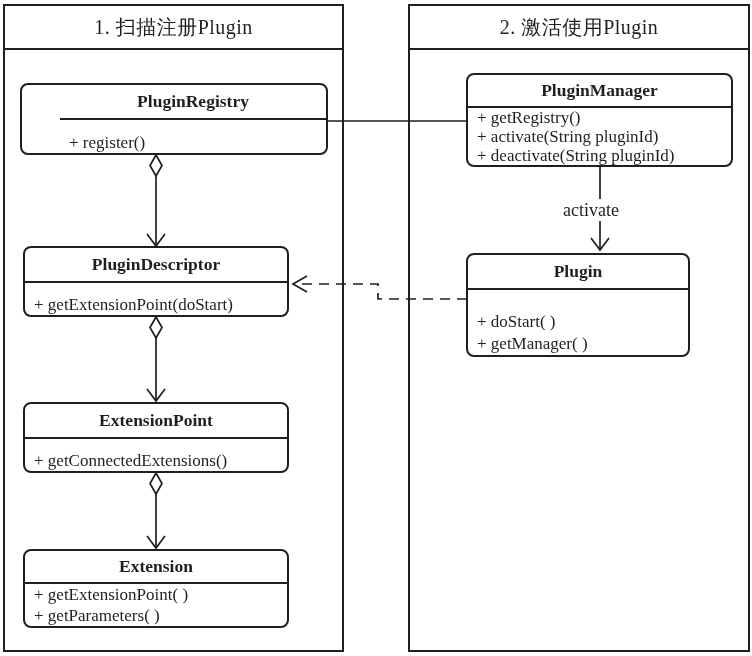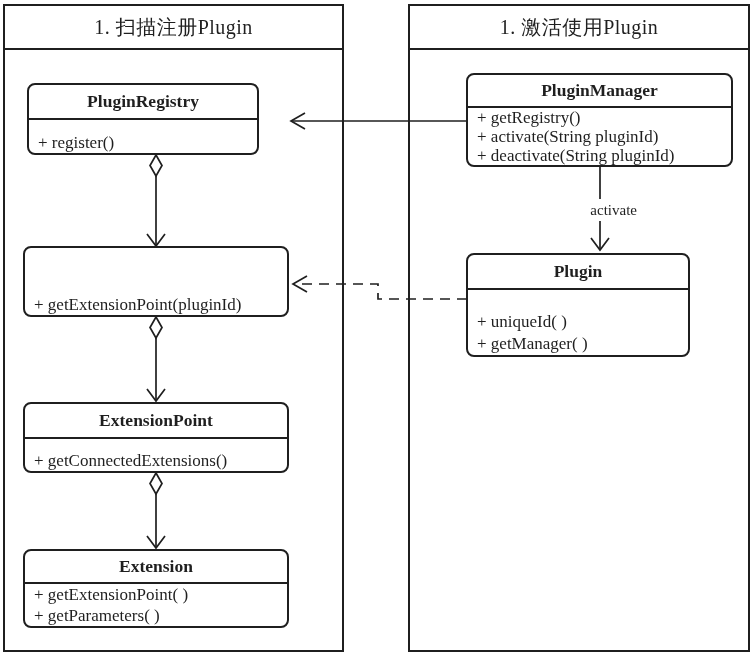--- a/index.html
+++ b/index.html
@@ -31,33 +31,33 @@
   .class-methods {
     flex:1; display:flex; flex-direction:column; justify-content:flex-end;
     padding-left:9px; font-size:17px;
   }
   .method { line-height:20px; white-space:nowrap; }
   .lh19 .method { line-height:19px; }
   .lh21 .method { line-height:21px; }
   .lh22 .method { line-height:22px; }
   .edge-label {
     position:absolute; z-index:3; background:var(--bg);
-    font-size:15px; text-align:right;
+    font-size:18px; text-align:left;
   }
 </style>
 </head>
 <body>
 
 <div class="canvas">
 
   <div class="panel" style="left:3px; top:4px; width:341px; height:648px;">
     <div class="panel-title">1. 扫描注册Plugin</div>
   </div>
   <div class="panel" style="left:408px; top:4px; width:342px; height:648px;">
-    <div class="panel-title">1. 激活使用Plugin</div>
+    <div class="panel-title">2. 激活使用Plugin</div>
   </div>
 
   <svg class="connectors" width="752" height="656" viewBox="0 0 752 656" fill="none" stroke="currentColor" stroke-width="1.7">
 
     <g>
       <polygon points="156,155 162,165.5 156,176 150,165.5" fill="#ffffff"></polygon>
       <line x1="156" y1="176" x2="156" y2="245"></line>
       <polyline points="147,234 156,246 165,234"></polyline>
     </g>
 
@@ -82,30 +82,31 @@
       <line x1="600" y1="167" x2="600" y2="249"></line>
       <polyline points="591,238 600,250 609,238"></polyline>
     </g>
 
     <g>
       <path d="M467,299 L378,299 L378,284 L294,284" stroke-dasharray="10,7"></path>
       <polyline points="307,276 293,284 307,292"></polyline>
     </g>
   </svg>
 
-  <div class="class-box" style="left:27px; top:83px; width:232px; height:72px;">
+  <div class="class-box" style="left:20px; top:83px; width:308px; height:72px;padding-left:38px;">
     <div class="class-title">PluginRegistry</div>
     <div class="class-methods">
       <div class="method">+ register()</div>
     </div>
   </div>
 
   <div class="class-box" style="left:23px; top:246px; width:266px; height:71px;">
+    <div class="class-title">PluginDescriptor</div>
     <div class="class-methods">
-      <div class="method">+ getExtensionPoint(pluginId)</div>
+      <div class="method">+ getExtensionPoint(doStart)</div>
     </div>
   </div>
 
   <div class="class-box" style="left:23px; top:402px; width:266px; height:71px;">
     <div class="class-title">ExtensionPoint</div>
     <div class="class-methods">
       <div class="method">+ getConnectedExtensions()</div>
     </div>
   </div>
 
@@ -122,20 +123,20 @@
     <div class="class-methods">
       <div class="method">+ getRegistry()</div>
       <div class="method">+ activate(String pluginId)</div>
       <div class="method">+ deactivate(String pluginId)</div>
     </div>
   </div>
 
   <div class="class-box lh22" style="left:466px; top:253px; width:224px; height:104px;">
     <div class="class-title">Plugin</div>
     <div class="class-methods">
-      <div class="method">+ uniqueId( )</div>
+      <div class="method">+ doStart( )</div>
       <div class="method">+ getManager( )</div>
     </div>
   </div>
 
   <div class="edge-label" style="left:563px; top:199px; width:74px; height:22px; line-height:22px;">activate</div>
 
 </div>
 
 </body></html>

